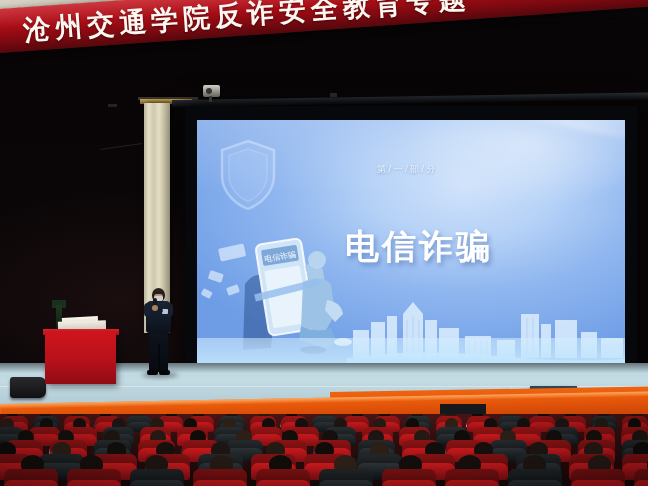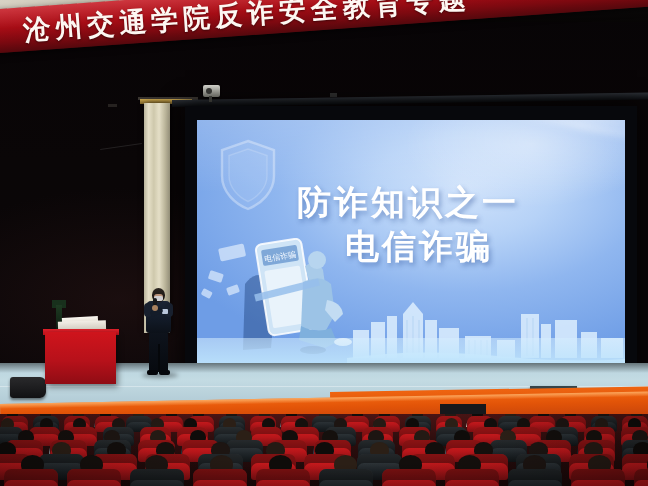--- a/index.html
+++ b/index.html
@@ -367,21 +367,21 @@
         <line x1="122" y1="70" x2="122" y2="86"></line>
           <line x1="128" y1="70" x2="128" y2="86"></line>
         <line x1="134" y1="70" x2="134" y2="86"></line>
           <line x1="140" y1="70" x2="140" y2="86"></line>
       </g>
       <path d="M0 88 q70 -10 150 -2 q80 8 140 2 v10 H0 Z" fill="rgba(212,238,255,0.88)"></path>
     </svg>
 
     <div class="abs" id="ground-haze"></div>
 
-    <div class="abs" id="slide-title-1">防诈知识之一</div>
+    <div class="abs" id="slide-kicker">第/一/部/分</div>
     <div class="abs" id="slide-title-2">电信诈骗</div>
   </div>
 
   <div class="abs" id="stage-floor"></div>
   <div class="abs" id="stage-floor-shadow"></div>
   <div class="abs" id="stage-floor-line"></div>
   <div class="abs" id="ceiling-speaker"></div>
   <div class="abs" id="monitor-right"></div>
   <div class="abs" id="monitor-right-top"></div>
   <div class="abs" id="monitor-left"></div>

